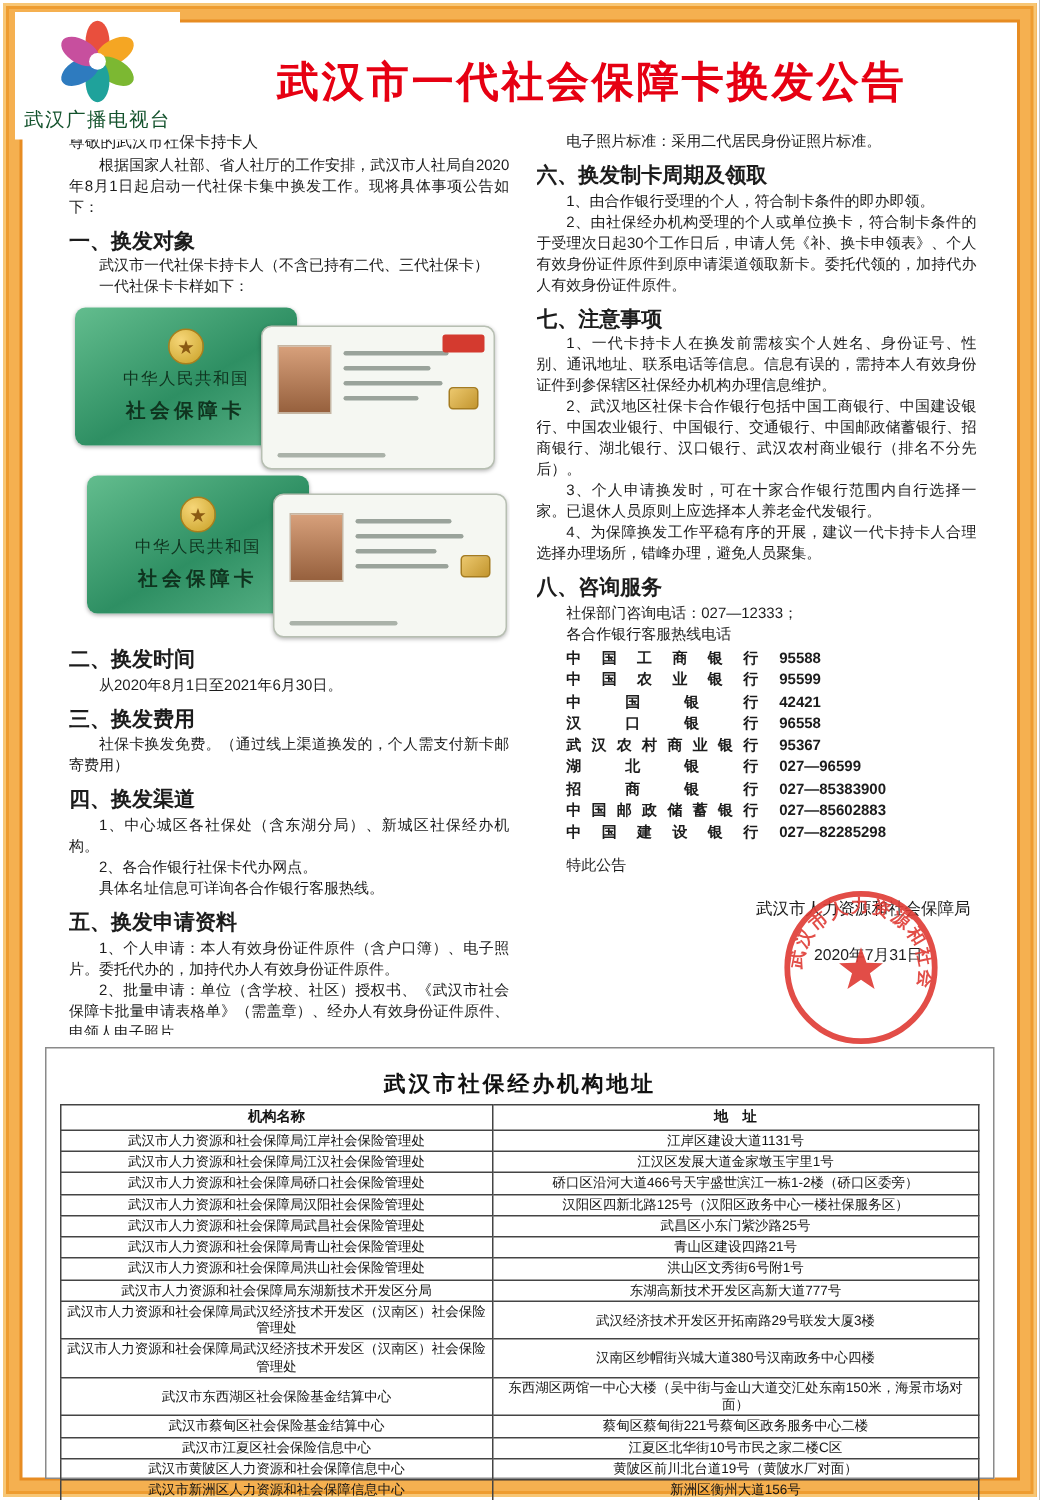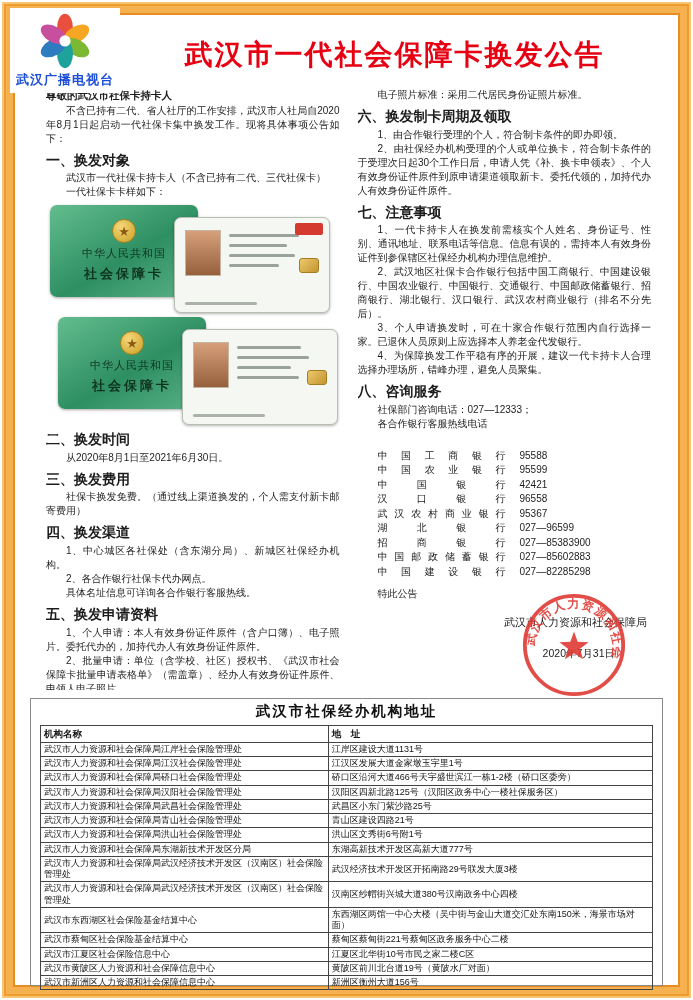--- a/index.html
+++ b/index.html
@@ -18,34 +18,34 @@
       inset 0 0 0 11px #f5b050,
       inset 0 0 0 13px #e78c22;
   }
 
   
   .logo{
     position:absolute; left:10px; top:8px; width:110px; z-index:3;
     background:#fff; text-align:center; padding:2px 0 4px;
   }
   .logo svg{ display:block; margin:0 auto; }
-  .logo-text{ font-size:13px; font-weight:bold; color:#1d4ed8; letter-spacing:1px; margin-top:1px; }
+  .logo-text{ font-size:13px; font-weight:normal; color:#14532d; letter-spacing:1px; margin-top:1px; }
 
   .title{
     position:absolute; top:36px; left:124px; right:28px; z-index:2;
     text-align:center; color:#e60012; font-size:28px; font-weight:bold; letter-spacing:2px;
   }
 
   
   .columns{
     position:absolute; top:88px; left:46px; right:42px; height:602px; z-index:2;
     display:flex; gap:18px;
   }
   .col{ flex:1; font-size:10px; line-height:1.4; text-align:justify; overflow:hidden; color:#1c1c1c; }
-  .salutation{ font-weight:bold; font-size:10.5px; margin-bottom:1px; }
+  .salutation{ font-weight:normal; font-size:10.5px; margin-bottom:1px; }
   .p{ text-indent:2em; }
   .h{ font-weight:bold; margin:5px 0 1px; font-size:14px; }
   .closing{ margin-top:8px; }
 
   
   .cards{ margin:6px 0 4px 4px; position:relative; }
   .card-row{ display:flex; align-items:flex-start; margin-bottom:4px; }
   .card-row.second{ margin-left:8px; }
   .card-front{
     width:148px; height:92px; border-radius:7px; flex:0 0 auto;
@@ -73,41 +73,41 @@
   }
   .tline{ position:absolute; left:54px; height:3px; background:#9aa39b; border-radius:2px; }
   .chip{
     position:absolute; right:10px; top:40px; width:20px; height:15px; border-radius:3px;
     background:linear-gradient(135deg,#ecc86e,#c3962f); border:1px solid #a57c20;
   }
   .tag{ position:absolute; right:6px; top:5px; width:28px; height:12px; background:#d43a2f; border-radius:2px; }
   .serial{ position:absolute; left:10px; bottom:7px; width:72px; height:3px; background:#aab2a9; border-radius:2px; }
 
   
-  .bank-list{ margin-top:18px; }
+  .bank-list{ margin-top:2px;font-weight:bold; }
   .bank-row{ display:flex; padding-left:20px; line-height:1.45; }
   .bank-name{ display:inline-block; width:128px; text-align:justify; text-align-last:justify; }
   .bank-phone{ margin-left:14px; }
 
   
   .signature{ margin-top:14px; text-align:right; }
   .sig-org{ font-size:11px; padding-right:4px; }
   .sig-date{ font-size:10.5px; padding-right:36px; margin-top:15px; }
   .seal{ position:absolute; right:66px; top:592px; width:106px; height:106px; z-index:4; opacity:.9; }
 
   
   .panel{
     position:absolute; left:30px; right:30px; top:698px; bottom:14px; z-index:2;
-    background:#fff; border:1px solid #8a8a8a; padding:2px 9px 6px;
+    background:#fff; border:1px solid #8a8a8a; padding:13px 9px 6px;
   }
   .panel-title{ text-align:center; font-weight:bold; font-size:14.5px; letter-spacing:2px; margin:1px 0 4px; color:#111; }
   table.office-table{ width:100%; border-collapse:collapse; table-layout:fixed; }
   .office-table th, .office-table td{
     border:1px solid #444; font-size:9px; line-height:1.25; padding:1px 3px;
-    text-align:left; vertical-align:middle; color:#141414; word-break:break-all;
+    text-align:center; vertical-align:middle; color:#141414; word-break:break-all;
   }
   .office-table th{ font-weight:bold; font-size:9.5px; padding:2px 3px; }
   .office-table col.c1{ width:47%; }
 </style>
 </head>
 <body>
 
 <div class="poster">
   <div class="frame"></div>
 
@@ -125,21 +125,21 @@
     </svg>
     <div class="logo-text">武汉广播电视台</div>
   </div>
 
   <h1 class="title">武汉市一代社会保障卡换发公告</h1>
 
   <div class="columns">
 
     <div class="col">
       <p class="salutation">尊敬的武汉市社保卡持卡人</p>
-      <p class="p">不含已持有二代、省人社厅的工作安排，武汉市人社局自2020年8月1日起启动一代社保卡集中换发工作。现将具体事项公告如下：</p>
+      <p class="p">根据国家人社部、省人社厅的工作安排，武汉市人社局自2020年8月1日起启动一代社保卡集中换发工作。现将具体事项公告如下：</p>
 
       <div class="sec">
         <p class="h">一、换发对象</p>
         <p class="p">武汉市一代社保卡持卡人（不含已持有二代、三代社保卡）</p>
         <p class="p">一代社保卡卡样如下：</p>
       </div>
 
       <div class="cards">
         <div class="card-row">
           <div class="card-front">

